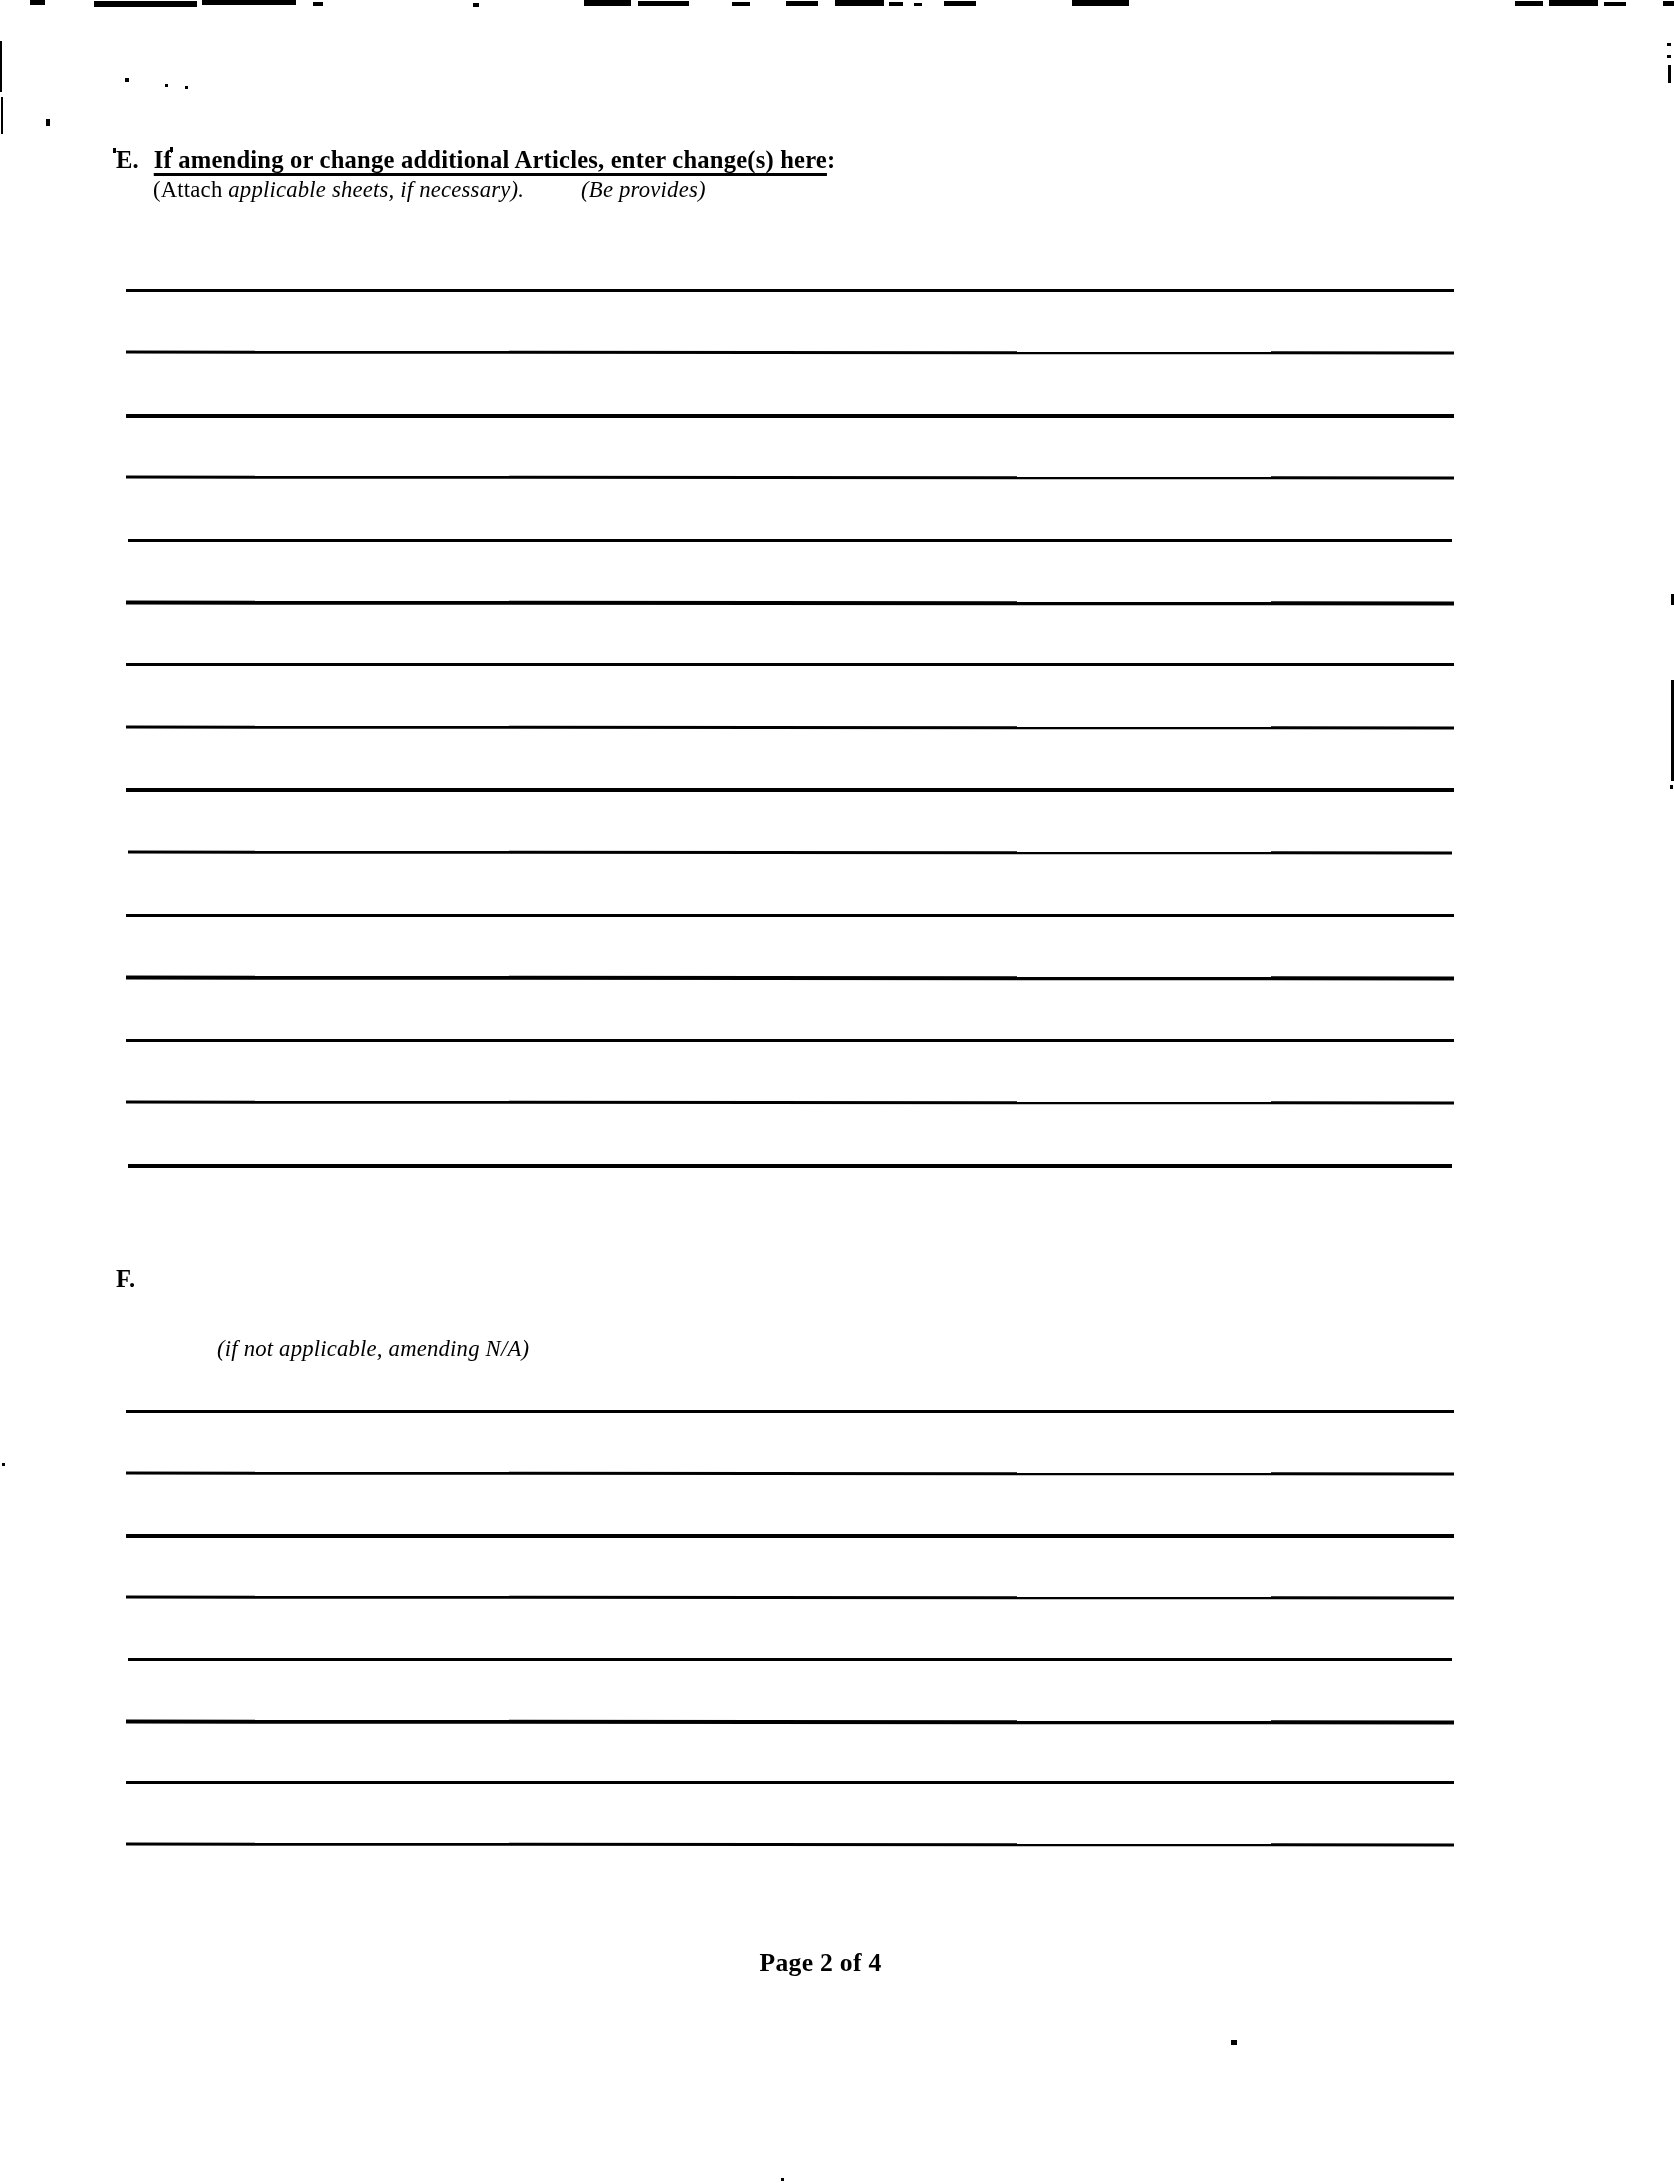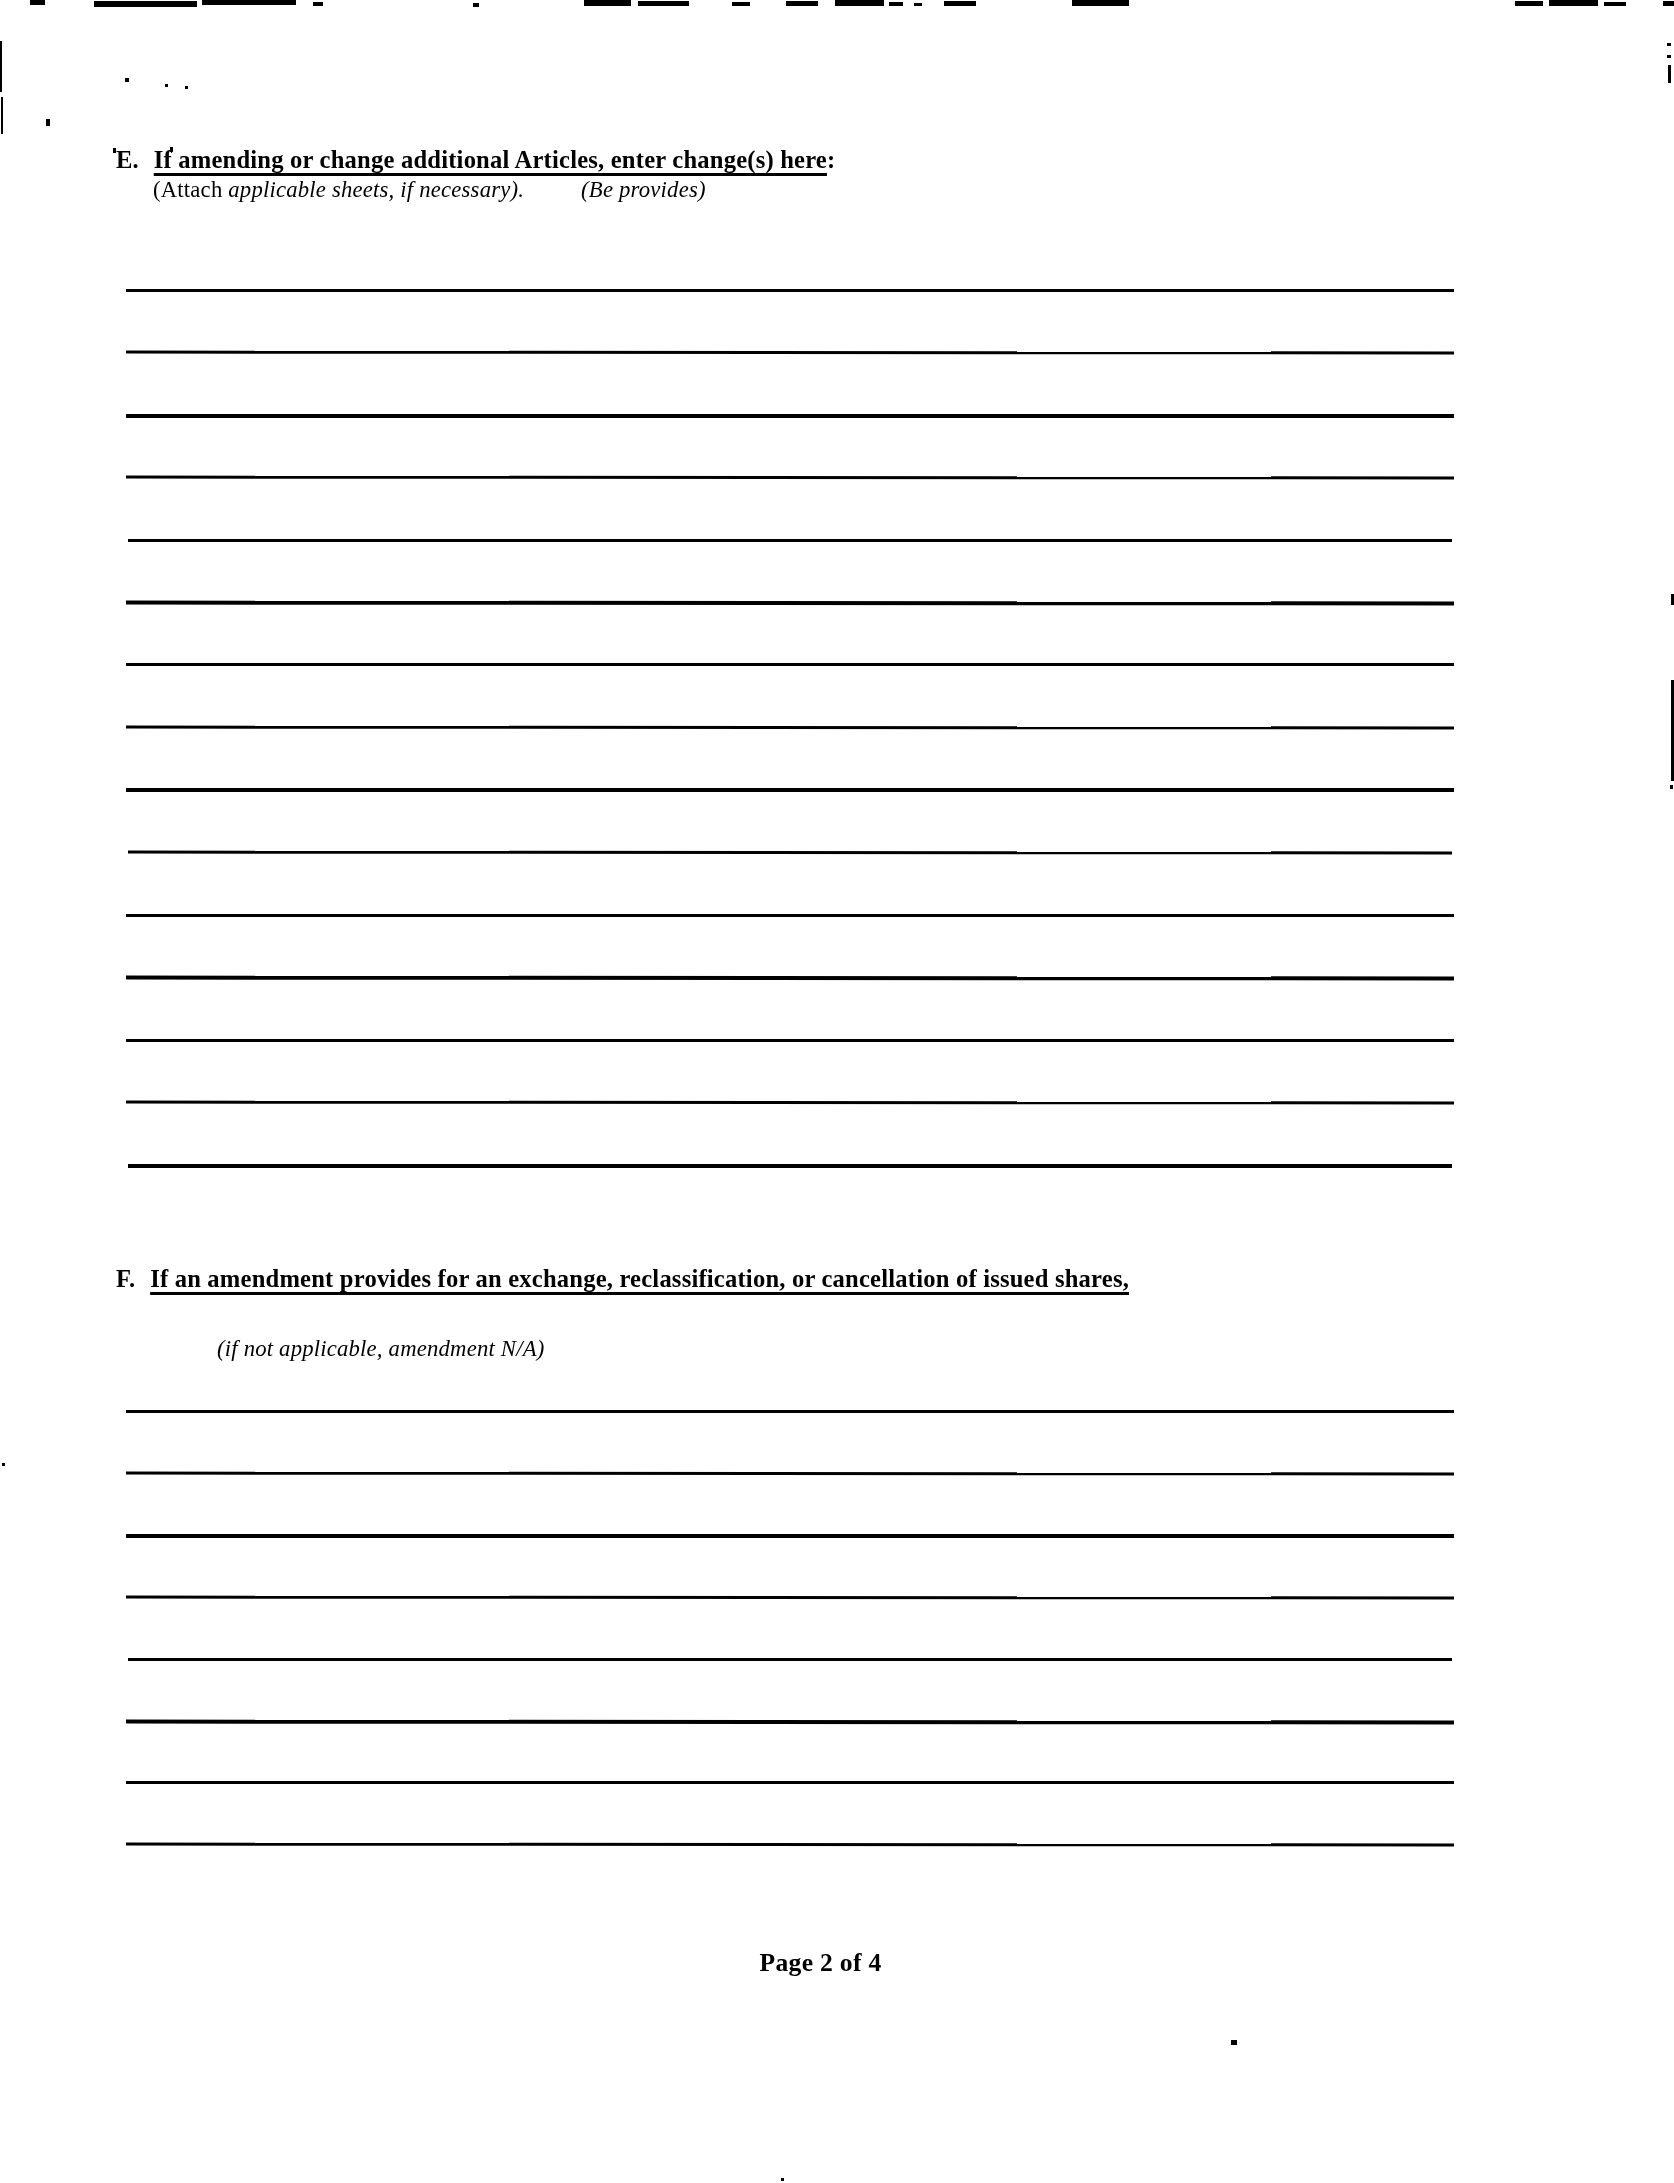--- a/index.html
+++ b/index.html
@@ -136,25 +136,25 @@
         <div class="rule-line" style="top: 750px;"></div>
         <div class="rule-line" style="top: 812px;"></div>
         <div class="rule-line" style="top: 875px;"></div>
       </div>
   </div>
 
   <div class="section">
     <div class="sec-head" style="left:116px;top:1261px;">
       <span class="sec-label">F.</span>
       <span class="head-lines">
-        <span class="u">If an amendment provides for an exchange, reclassification, or cancellation of issued shares,</span><br>
+        <br>
       </span>
     </div>
     <div class="note" style="left:217px;top:1336px;">
-      <span class="it">(if not applicable, amendment N/A)</span>
+      <span class="it">(if not applicable, amending N/A)</span>
     </div>
     <div class="lines" style="top:1410px;height:441px;">
         <div class="rule-line" style="top: 0px;"></div>
         <div class="rule-line" style="top: 62px;"></div>
         <div class="rule-line" style="top: 124px;"></div>
         <div class="rule-line" style="top: 186px;"></div>
         <div class="rule-line" style="top: 248px;"></div>
         <div class="rule-line" style="top: 310px;"></div>
         <div class="rule-line" style="top: 371px;"></div>
         <div class="rule-line" style="top: 433px;"></div>

